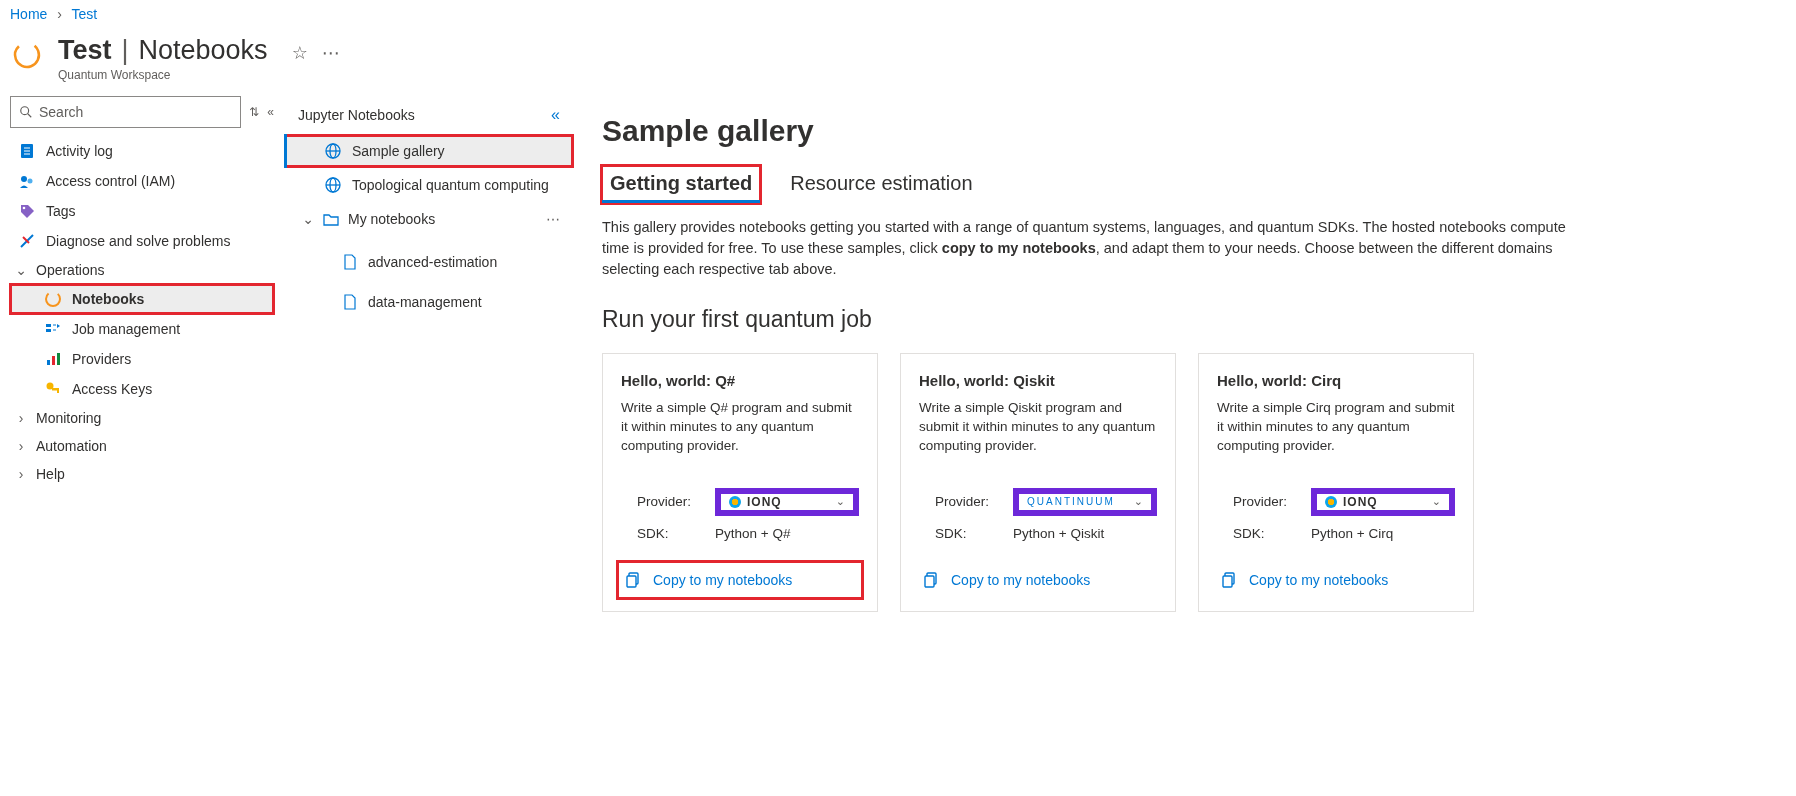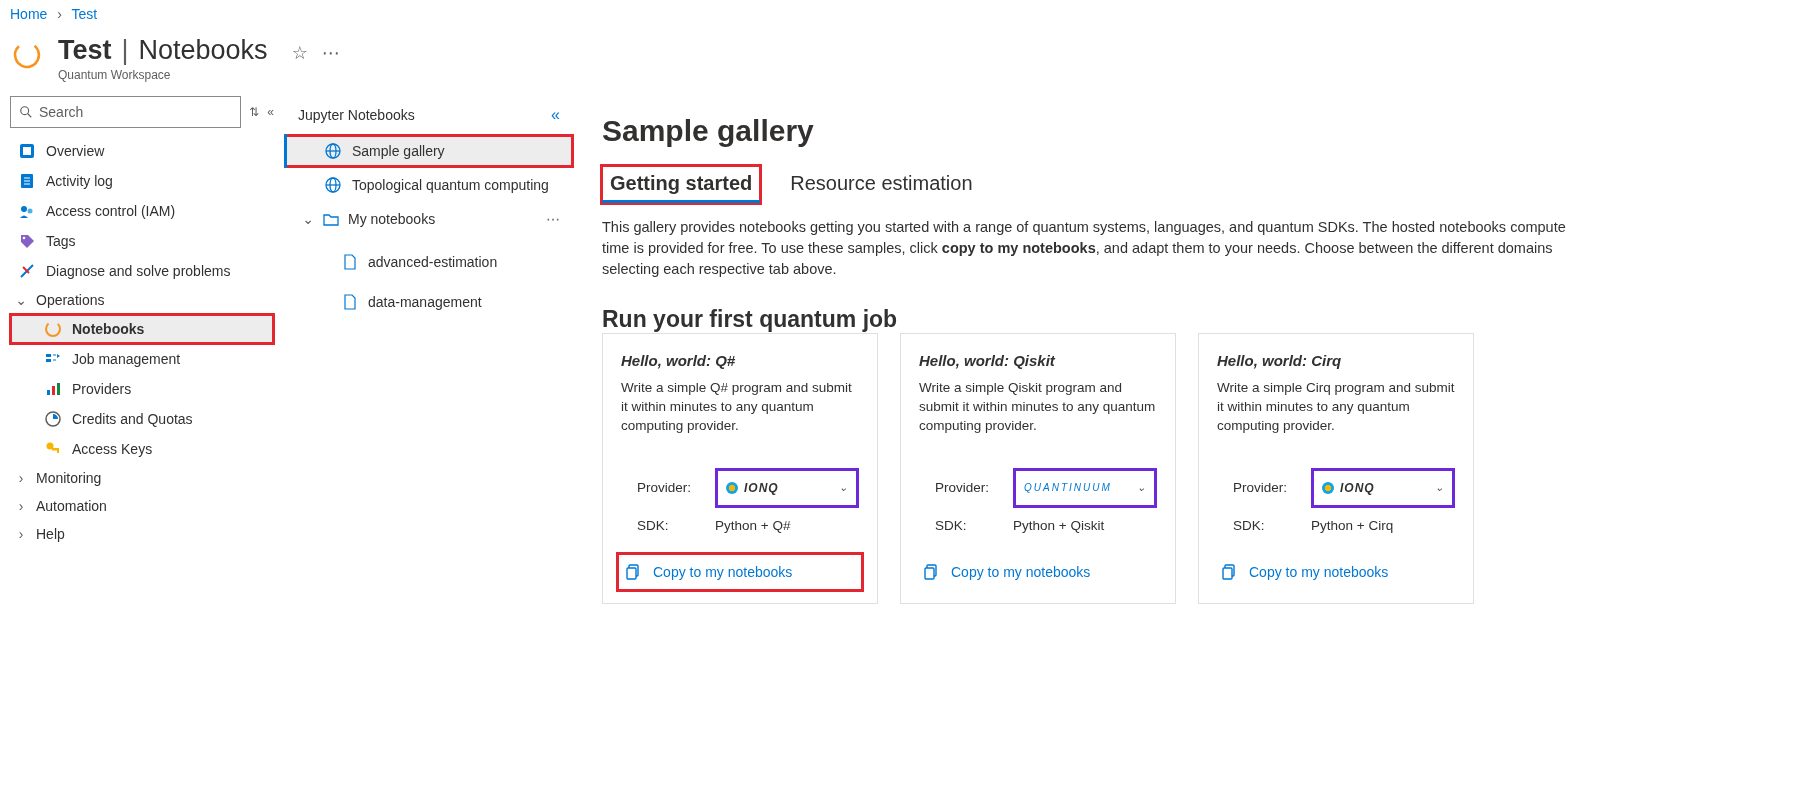--- a/index.html
+++ b/index.html
@@ -59,28 +59,28 @@
 
 .main-panel { flex: 1; padding: 18px 28px; }
 .main-panel h2 { font-size: 30px; font-weight:600; margin-bottom: 18px;}
 .tabs-row { display:flex; gap:28px; border-bottom: none; margin-bottom: 14px;}
 .tab { font-size:20px; padding: 6px 2px 8px 2px; cursor:pointer; position:relative;}
 .tab.active { font-weight:600; }
 .tab.active::after { content:""; position:absolute; left:0; right:0; bottom:0; height:3px; background:#0078d4;}
 .tab.highlight-red { outline:3px solid #e3262f; outline-offset: -1px; padding-left:8px; padding-right:8px;}
 .gallery-desc { font-size:14.5px; line-height:1.45; margin-bottom: 26px; max-width: 970px;}
 .gallery-desc b { font-weight:600;}
-.section-heading { font-size:23px; font-weight:700; }
+.section-heading { font-size:23px; font-weight:400; margin-bottom: 20px;}
 .cards { display:flex; gap:22px; }
 .card { width: 276px; border:1px solid #e1dfdd; padding:18px 18px 16px 18px; display:flex; flex-direction:column;}
-.card-title { font-weight:600; font-size:15px; margin-bottom:10px;font-style:italic;}
+.card-title { font-weight:600; font-size:15px; margin-bottom:10px;}
 .card-desc { font-size:13.5px; color:#323130; line-height:1.4; margin-bottom: 32px;}
 .card-field { display:flex; align-items:center; font-size:13.5px; margin-bottom:10px;}
 .card-field .lbl { width:78px; color:#323130;margin-left:16px;}
-.provider-select { border:3px solid #6d28d9; height:40px; flex:1; display:flex; align-items:center; justify-content:space-between; padding:0 8px; font-size:12px; cursor:pointer;font-style:italic;}
+.provider-select { border:6px solid #6d28d9; height:28px; flex:1; display:flex; align-items:center; justify-content:space-between; padding:0 8px; font-size:12px; cursor:pointer;}
 .provider-select .brand { display:flex; align-items:center; gap:6px; }
 .provider-select .ionq-dot { width:12px; height:12px; border-radius:50%; background:radial-gradient(circle,#f7b500 35%,#0ea5e9 36%);}
 .provider-select .chev { color:#605e5c; font-size:11px;}
 .copy-link { display:flex; align-items:center; gap:10px; color:#0078d4; font-size:14px; margin-top:14px; cursor:pointer; padding:6px 4px;}
 .copy-link.highlight-red { outline:3px solid #e3262f; outline-offset:2px;}
 .copy-ico { width:18px; height:18px; }
 
 svg { display:block; }
 </style>
 </head>
@@ -123,29 +123,20 @@
           </svg>
         <span>Search</span>
       </div>
       <span class="ctl">⇅</span>
       <span class="ctl">«</span>
     </div>
 
     <div class="nav-item">
       <span class="ico">
           <svg width="18" height="18">
-            <rect x="2" y="2" width="14" height="14" rx="2" fill="#0078d4"></rect>
-            <rect x="5" y="5" width="8" height="8" fill="#fff"></rect>
-          </svg>
-        </span>
-      <span>Overview</span>
-    </div>
-    <div class="nav-item">
-      <span class="ico">
-          <svg width="18" height="18">
             <rect x="3" y="2" width="12" height="14" rx="1" fill="#0078d4"></rect>
             <line x1="6" y1="6" x2="12" y2="6" stroke="#fff"></line>
             <line x1="6" y1="9" x2="12" y2="9" stroke="#fff"></line>
             <line x1="6" y1="12" x2="12" y2="12" stroke="#fff"></line>
           </svg>
         </span>
       <span>Activity log</span>
     </div>
     <div class="nav-item">
       <span class="ico">
@@ -202,29 +193,20 @@
     </div>
     <div class="nav-subitem">
       <span class="ico">
           <svg width="18" height="18">
             <rect x="3" y="10" width="3" height="5" fill="#0078d4"></rect>
             <rect x="8" y="6" width="3" height="9" fill="#e3262f"></rect>
             <rect x="13" y="3" width="3" height="12" fill="#10893e"></rect>
           </svg>
         </span>
       <span>Providers</span>
-    </div>
-    <div class="nav-subitem">
-      <span class="ico">
-          <svg width="18" height="18">
-            <circle cx="9" cy="9" r="7" fill="none" stroke="#605e5c" stroke-width="1.5"></circle>
-            <path d="M9 4 A5 5 0 0 1 14 9 L9 9 Z" fill="#0078d4"></path>
-          </svg>
-        </span>
-      <span>Credits and Quotas</span>
     </div>
     <div class="nav-subitem">
       <span class="ico">
           <svg width="18" height="18">
             <circle cx="6" cy="6" r="3.5" fill="#f7b500"></circle>
             <rect x="8" y="8" width="7" height="2.5" fill="#f7b500"></rect>
             <rect x="13" y="10" width="2" height="3" fill="#f7b500"></rect>
           </svg>
         </span>
       <span>Access Keys</span>

